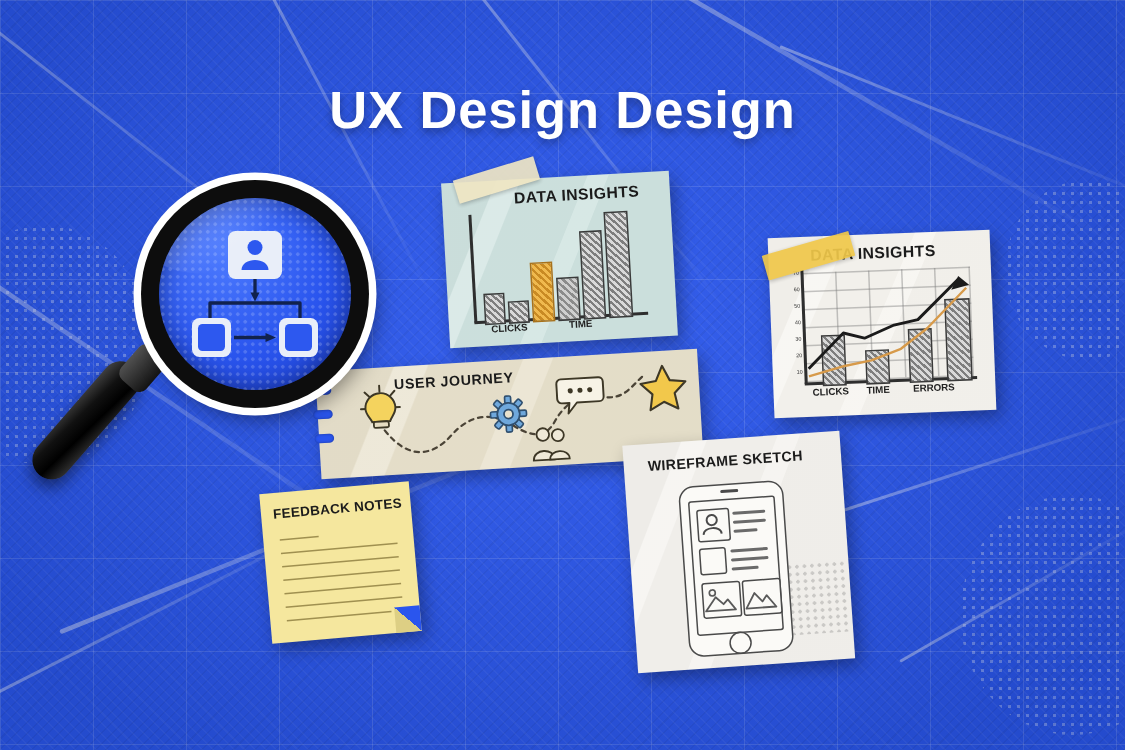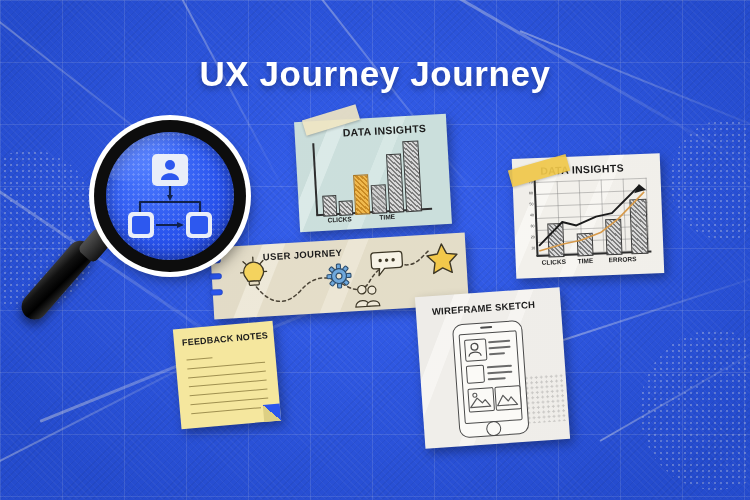--- a/index.html
+++ b/index.html
@@ -97,21 +97,21 @@
     <div class="ray" style="left:560px;top:340px;width:230px;transform:rotate(-18deg);"></div>
     <div class="ray" style="left:600px;top:440px;width:200px;transform:rotate(-30deg);"></div>
     <div class="ray" style="left:170px;top:-25px;width:250px;transform:rotate(62deg);"></div>
   </div>
 
   <div class="halftone" style="left:-40px;top:150px;width:140px;height:160px;"></div>
   <div class="halftone" style="left:640px;top:330px;width:150px;height:160px;"></div>
   <div class="halftone" style="left:670px;top:120px;width:110px;height:120px;"></div>
   <div class="vig"></div>
 
-  <div class="title">UX Journey Journey</div>
+  <div class="title">UX Design Design</div>
 
   <div class="paper" style="left:297px;top:118px;width:152px;height:110px;background:#cfe3e0;transform:rotate(-3.2deg);">
     <div class="crease"></div>
     <div class="note-title" style="left:48px;top:7px;font-size:10.5px;letter-spacing:.3px;">DATA INSIGHTS</div>
 
     <div class="axis" style="left:17px;top:22px;width:1.6px;height:72px;"></div>
     <div class="axis" style="left:17px;top:93px;width:116px;height:1.6px;"></div>
 
     <div class="bar hatch" style="left:24px;top:75px;width:12px;height:19px;"></div>
     <div class="bar hatch" style="left:40px;top:81px;width:12px;height:13px;"></div>

